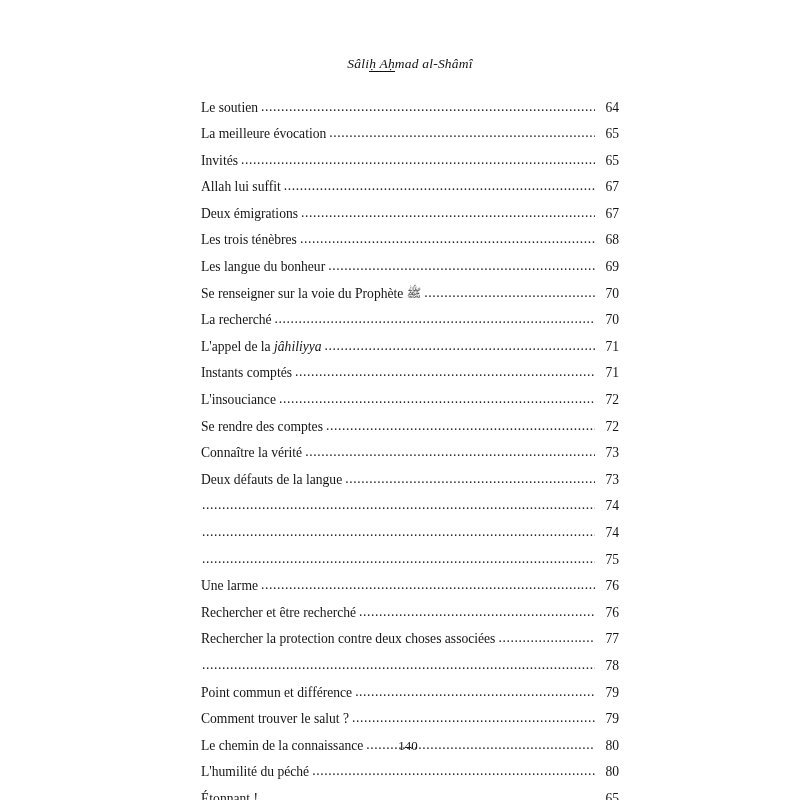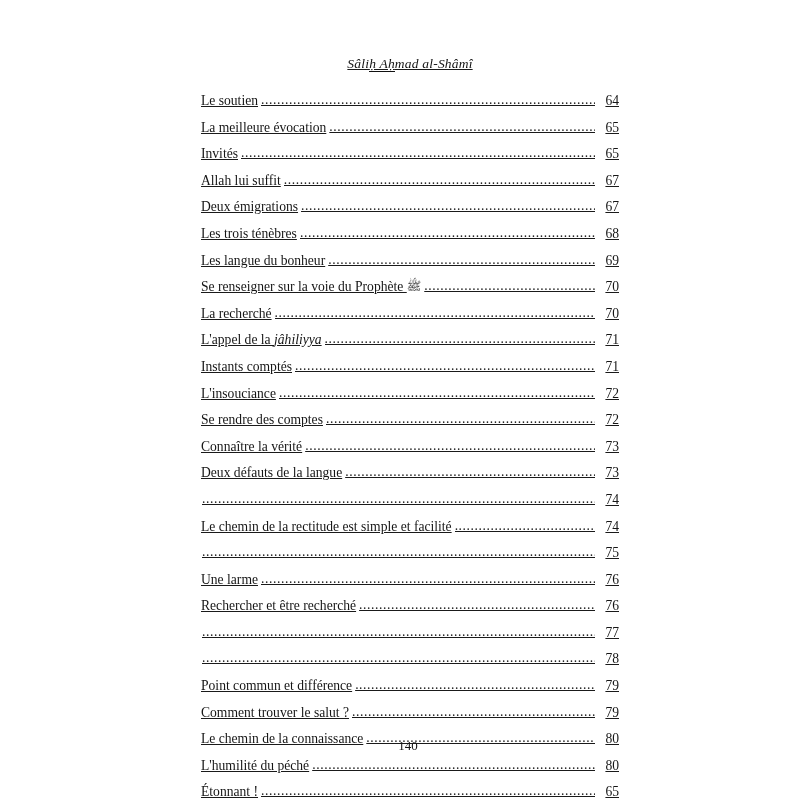--- a/index.html
+++ b/index.html
@@ -13,21 +13,20 @@
     font-family: "Liberation Serif", serif;
     color: #1a1a1a;
     overflow: hidden;
   }
   .page {
     position: relative;
     width: 800px;
     height: 800px;
     box-sizing: border-box;
     padding: 48px 180px 40px 200px;
-    text-decoration: underline;
   }
   .running-head {
     text-align: center;
     font-style: italic;
     font-size: 13.5px;
     letter-spacing: 0.2px;
     color: #111;
     margin: 8px 0 22px 0;
     white-space: nowrap;
   }
@@ -35,21 +34,21 @@
     border-bottom: 1px solid #111;
     padding-bottom: 0px;
   }
   .toc {
     display: block;
     width: 418px;
     margin: 0 auto;
   }
   .toc-entry {
     display: flex;
-    align-items: flex-start;
+    align-items: center;
     font-size: 13.6px;
     line-height: 1.0;
     height: 26.6px;
     white-space: nowrap;
     color: #151515;
   }
   .toc-title {
     flex: 0 0 auto;
     padding-right: 2px;
   }
@@ -171,39 +170,39 @@
       <div class="toc-entry">
         <span class="toc-title">Deux défauts de la langue</span>
         <span class="toc-dots">...............................................................................................................................</span>
         <span class="toc-page">73</span>
       </div>
       <div class="toc-entry">
         <span class="toc-dots">...............................................................................................................................</span>
         <span class="toc-page">74</span>
       </div>
       <div class="toc-entry">
-        <span class="toc-title">Le chemin de la rectitude est simple et facilité</span>
         <span class="toc-dots">...............................................................................................................................</span>
         <span class="toc-page">74</span>
       </div>
       <div class="toc-entry">
         <span class="toc-dots">...............................................................................................................................</span>
         <span class="toc-page">75</span>
       </div>
       <div class="toc-entry">
         <span class="toc-title">Une larme</span>
         <span class="toc-dots">...............................................................................................................................</span>
         <span class="toc-page">76</span>
       </div>
       <div class="toc-entry">
         <span class="toc-title">Rechercher et être recherché</span>
         <span class="toc-dots">...............................................................................................................................</span>
         <span class="toc-page">76</span>
       </div>
       <div class="toc-entry">
+        <span class="toc-title">Rechercher la protection contre deux choses associées</span>
         <span class="toc-dots">...............................................................................................................................</span>
         <span class="toc-page">77</span>
       </div>
       <div class="toc-entry">
         <span class="toc-dots">...............................................................................................................................</span>
         <span class="toc-page">78</span>
       </div>
       <div class="toc-entry">
         <span class="toc-title">Point commun et différence </span>
         <span class="toc-dots">...............................................................................................................................</span>

